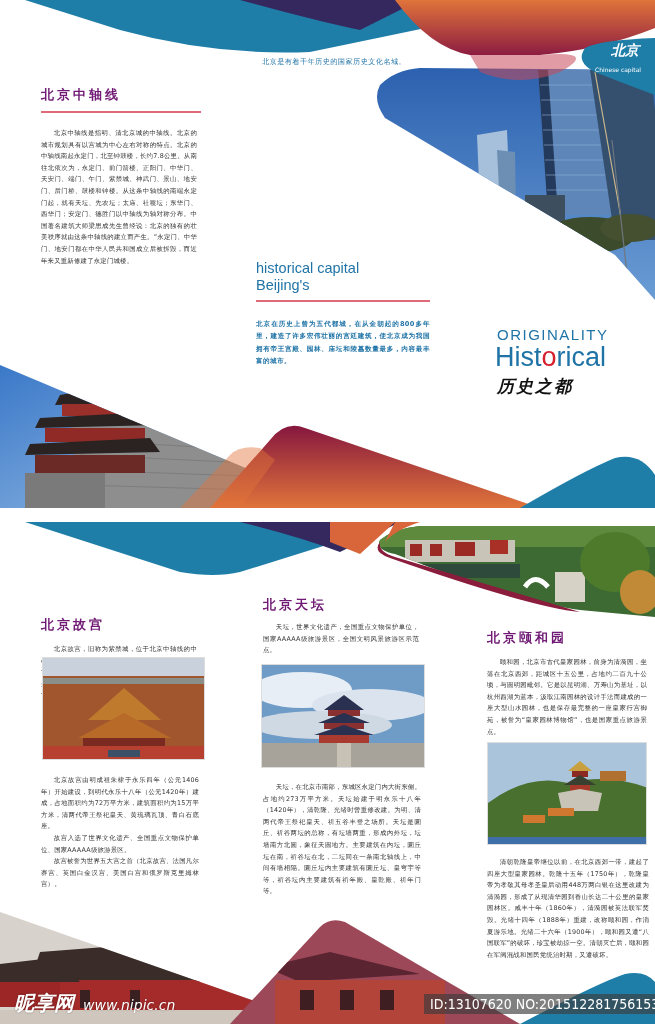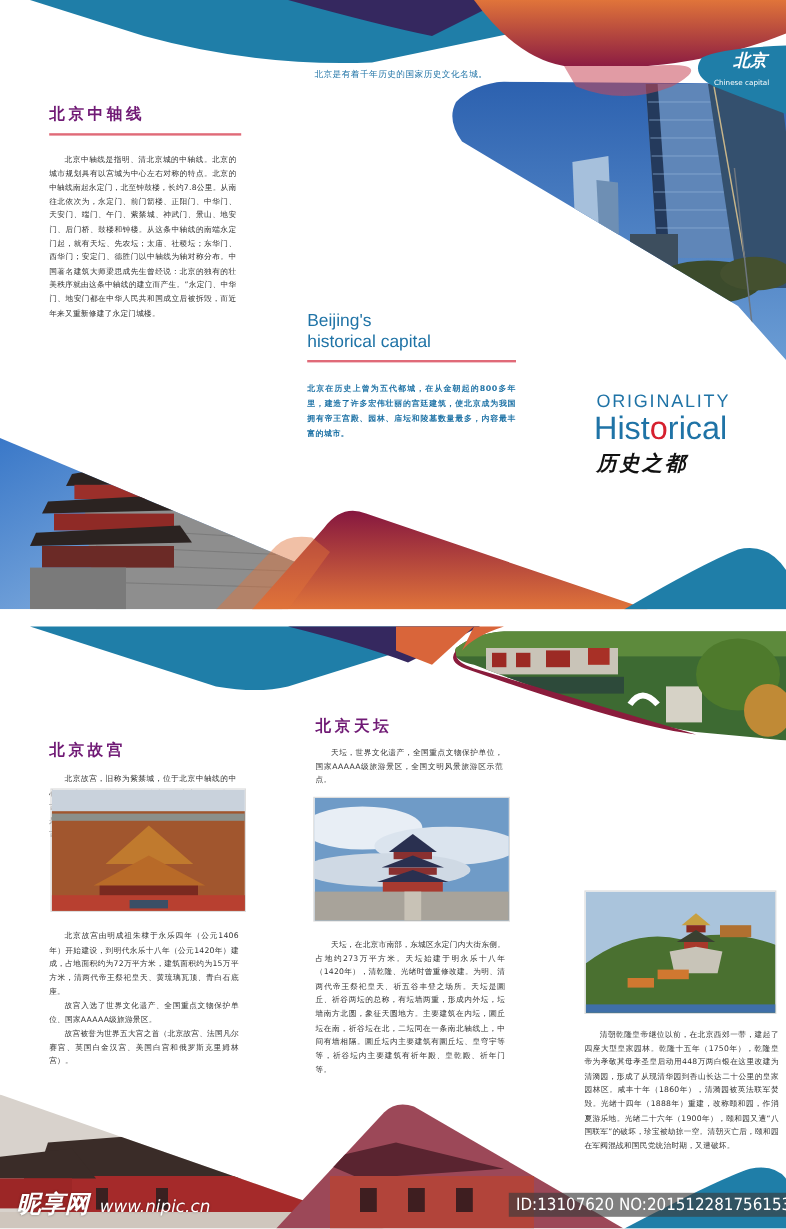--- a/index.html
+++ b/index.html
@@ -126,22 +126,22 @@
 
   <div class="abs" style="left:41px;top:86px;width:160px;">
     <div class="sec-title">北京中轴线</div>
     <div class="red-rule" style="margin-top:7px;width:160px;"></div>
   </div>
   <div class="abs body-text" style="left:41px;top:128px;width:156px;">
     <p>北京中轴线是指明、清北京城的中轴线。北京的城市规划具有以宫城为中心左右对称的特点。北京的中轴线南起永定门，北至钟鼓楼，长约7.8公里。从南往北依次为，永定门、前门箭楼、正阳门、中华门、天安门、端门、午门、紫禁城、神武门、景山、地安门、后门桥、鼓楼和钟楼。从这条中轴线的南端永定门起，就有天坛、先农坛；太庙、社稷坛；东华门、西华门；安定门、德胜门以中轴线为轴对称分布。中国著名建筑大师梁思成先生曾经说：北京的独有的壮美秩序就由这条中轴线的建立而产生。”永定门、中华门、地安门都在中华人民共和国成立后被拆毁，而近年来又重新修建了永定门城楼。</p>
   </div>
 
   <div class="abs" style="left:256px;top:260px;width:180px;">
+    <div style="color:#1f73a6;font-family:'Liberation Sans',sans-serif;font-size:14.5px;line-height:17px;">historical capital</div>
     <div style="color:#1f73a6;font-family:'Liberation Sans',sans-serif;font-size:14.5px;line-height:17px;">Beijing's</div>
-    <div style="color:#1f73a6;font-family:'Liberation Sans',sans-serif;font-size:14.5px;line-height:17px;">historical capital</div>
     <div class="red-rule" style="margin-top:6px;width:174px;"></div>
     <div class="blue-text" style="margin-top:16px;width:174px;text-align:justify;font-weight:bold;">北京在历史上曾为五代都城，在从金朝起的800多年里，建造了许多宏伟壮丽的宫廷建筑，使北京成为我国拥有帝王宫殿、园林、庙坛和陵墓数量最多，内容最丰富的城市。</div>
   </div>
 
   <div class="abs" style="left:497px;top:326px;width:140px;">
     <div style="color:#1f73a6;font-family:'Liberation Sans',sans-serif;font-size:15px;letter-spacing:1.5px;">ORIGINALITY</div>
     <div style="color:#1f73a6;font-family:Liberation Sans, sans-serif;font-size:27px;line-height:28px;white-space:nowrap;margin-left:-2px;"><span>Hist</span><span style="color:#d6202e">o</span><span>rical</span></div>
     <div style="color:#111;font-family:Liberation Mono, monospace;font-size:17px;font-style:italic;font-weight:bold;letter-spacing:2px;margin-top:4px;">历史之都</div>
   </div>
 </div>
@@ -261,20 +261,26 @@
       <polygon points="82,60 52,70 112,70" fill="#2a3050"></polygon>
       <rect x="57" y="70" width="50" height="10" fill="#a83a30"></rect>
       <rect x="0" y="78" width="164" height="26" fill="#a8a39a"></rect>
       <rect x="75" y="78" width="14" height="26" fill="#c8c2b6"></rect>
     </svg>
   </div>
   <div class="abs body-text" style="left:263px;top:270px;width:158px;">
     <p>天坛，在北京市南部，东城区永定门内大街东侧。占地约273万平方米。天坛始建于明永乐十八年（1420年），清乾隆、光绪时曾重修改建。为明、清两代帝王祭祀皇天、祈五谷丰登之场所。天坛是圜丘、祈谷两坛的总称，有坛墙两重，形成内外坛，坛墙南方北圆，象征天圆地方。主要建筑在内坛，圜丘坛在南，祈谷坛在北，二坛同在一条南北轴线上，中间有墙相隔。圜丘坛内主要建筑有圜丘坛、皇穹宇等等，祈谷坛内主要建筑有祈年殿、皇乾殿、祈年门等。</p>
   </div>
 
+  <div class="abs" style="left:487px;top:117px;width:160px;">
+    <div class="sec-title">北京颐和园</div>
+    <div class="body-text" style="margin-top:10px;width:160px;">
+      <p>颐和园，北京市古代皇家园林，前身为清漪园，坐落在北京西郊，距城区十五公里，占地约二百九十公顷，与圆明园毗邻。它是以昆明湖、万寿山为基址，以杭州西湖为蓝本，汲取江南园林的设计手法而建成的一座大型山水园林，也是保存最完整的一座皇家行宫御苑，被誉为“皇家园林博物馆”，也是国家重点旅游景点。</p>
+    </div>
+  </div>
   <div class="abs photo" style="left:487px;top:230px;width:160px;height:103px;">
     <svg width="160" height="103">
       <rect width="160" height="103" fill="#aac4dc"></rect>
       <path d="M0 60 Q40 30 80 40 Q120 30 160 45 L160 103 L0 103 Z" fill="#4a7030"></path>
       <polygon points="92,18 80,28 104,28" fill="#c8a040"></polygon>
       <rect x="84" y="28" width="16" height="6" fill="#8a2a20"></rect>
       <polygon points="92,32 76,42 108,42" fill="#3a4030"></polygon>
       <rect x="82" y="42" width="20" height="8" fill="#a8382a"></rect>
       <polygon points="70,50 92,46 114,50 110,68 74,68" fill="#c8c4b8"></polygon>
       <rect x="112" y="28" width="26" height="10" fill="#b07030"></rect>

